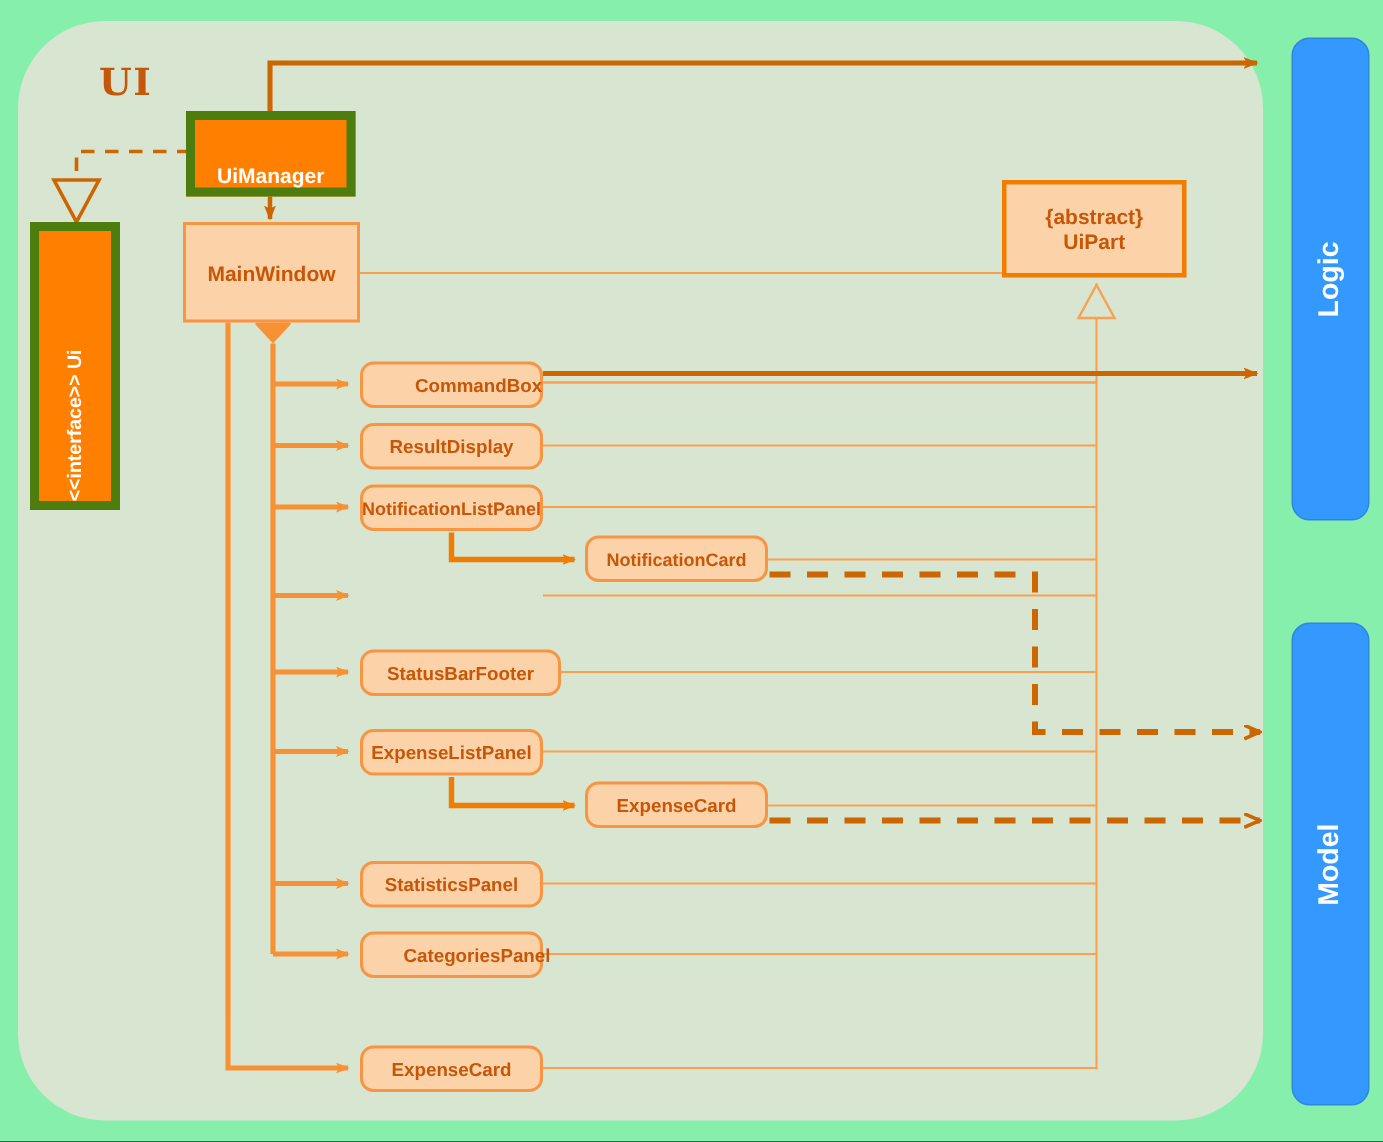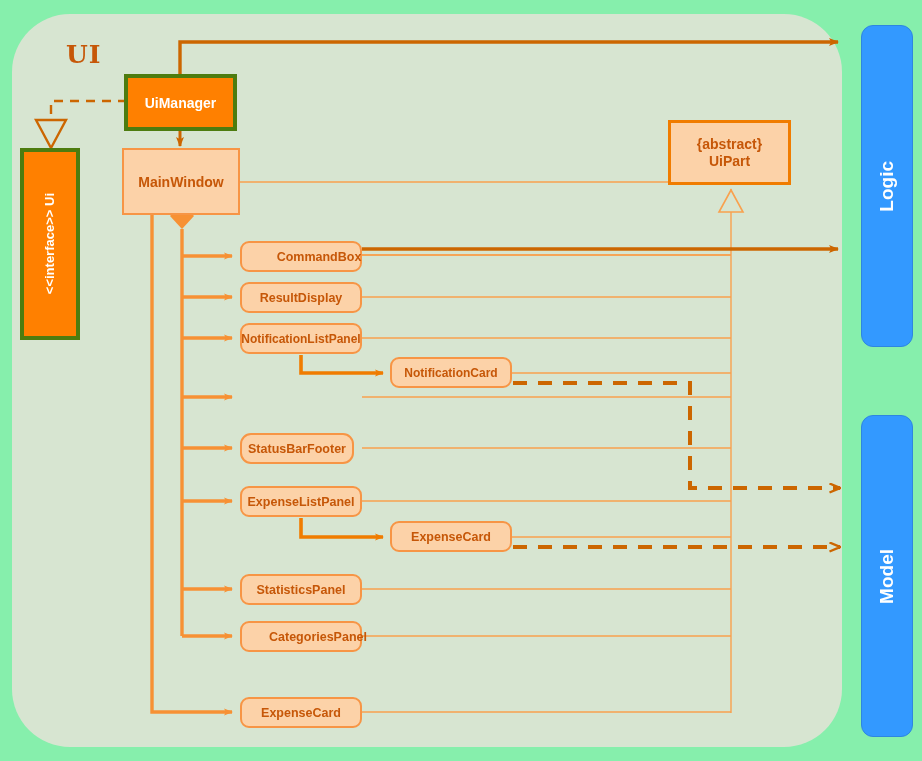--- a/index.html
+++ b/index.html
@@ -5,21 +5,21 @@
 <style>
   html,body{margin:0;padding:0;background:#000;}
   body{font-family:"Liberation Sans", sans-serif;}
   #stage{position:relative;width:922px;height:761px;background:#86efac;overflow:hidden;}
   #svg-layer{position:absolute;left:0;top:0;width:922px;height:761px;}
 
   .node{position:absolute;box-sizing:border-box;display:flex;align-items:center;
         justify-content:center;text-align:center;font-weight:bold;}
 
   
-  .solid-box{background:#FF8000;border:4px solid #4d7c0f;color:#FFFFFF;}
+  .solid-box{background:#FF8000;border:6px solid #4d7c0f;color:#FFFFFF;align-items:flex-end;}
 
   
   .light-box{background:#FCD2A8;border:2px solid #F79545;color:#C65708;}
   .light-box-sq{background:#FCD2A8;border:3px solid #F07C00;color:#C65708;}
 
   .rounded{border-radius:9px;}
 
   .vert{writing-mode:vertical-rl;transform:rotate(180deg);}
 
   .blue-box{position:absolute;background:#3399FF;border:1px solid #2E86E0;
@@ -141,21 +141,21 @@
 
   <div class="node light-box rounded" style="left:390px;top:357px;width:122px;height:31px;font-size:12px;">
     <span>NotificationCard</span>
   </div>
 
   <div class="node light-box rounded" style="left:240px;top:323px;width:122px;height:31px;font-size:12px;">
     <span>NotificationListPanel</span>
   </div>
 
 
-  <div class="node light-box rounded" style="left:240px;top:433px;width:114px;height:31px;font-size:12.5px;border-radius:11px;">
+  <div class="node light-box rounded" style="left:240px;top:433px;width:134px;height:31px;font-size:12.5px;">
     <span>StatusBarFooter</span>
   </div>
 
   <div class="node light-box rounded" style="left:240px;top:486px;width:122px;height:31px;font-size:12.5px;">
     <span>ExpenseListPanel</span>
   </div>
 
   <div class="node light-box rounded" style="left:390px;top:521px;width:122px;height:31px;font-size:12.5px;">
     <span>ExpenseCard</span>
   </div>

